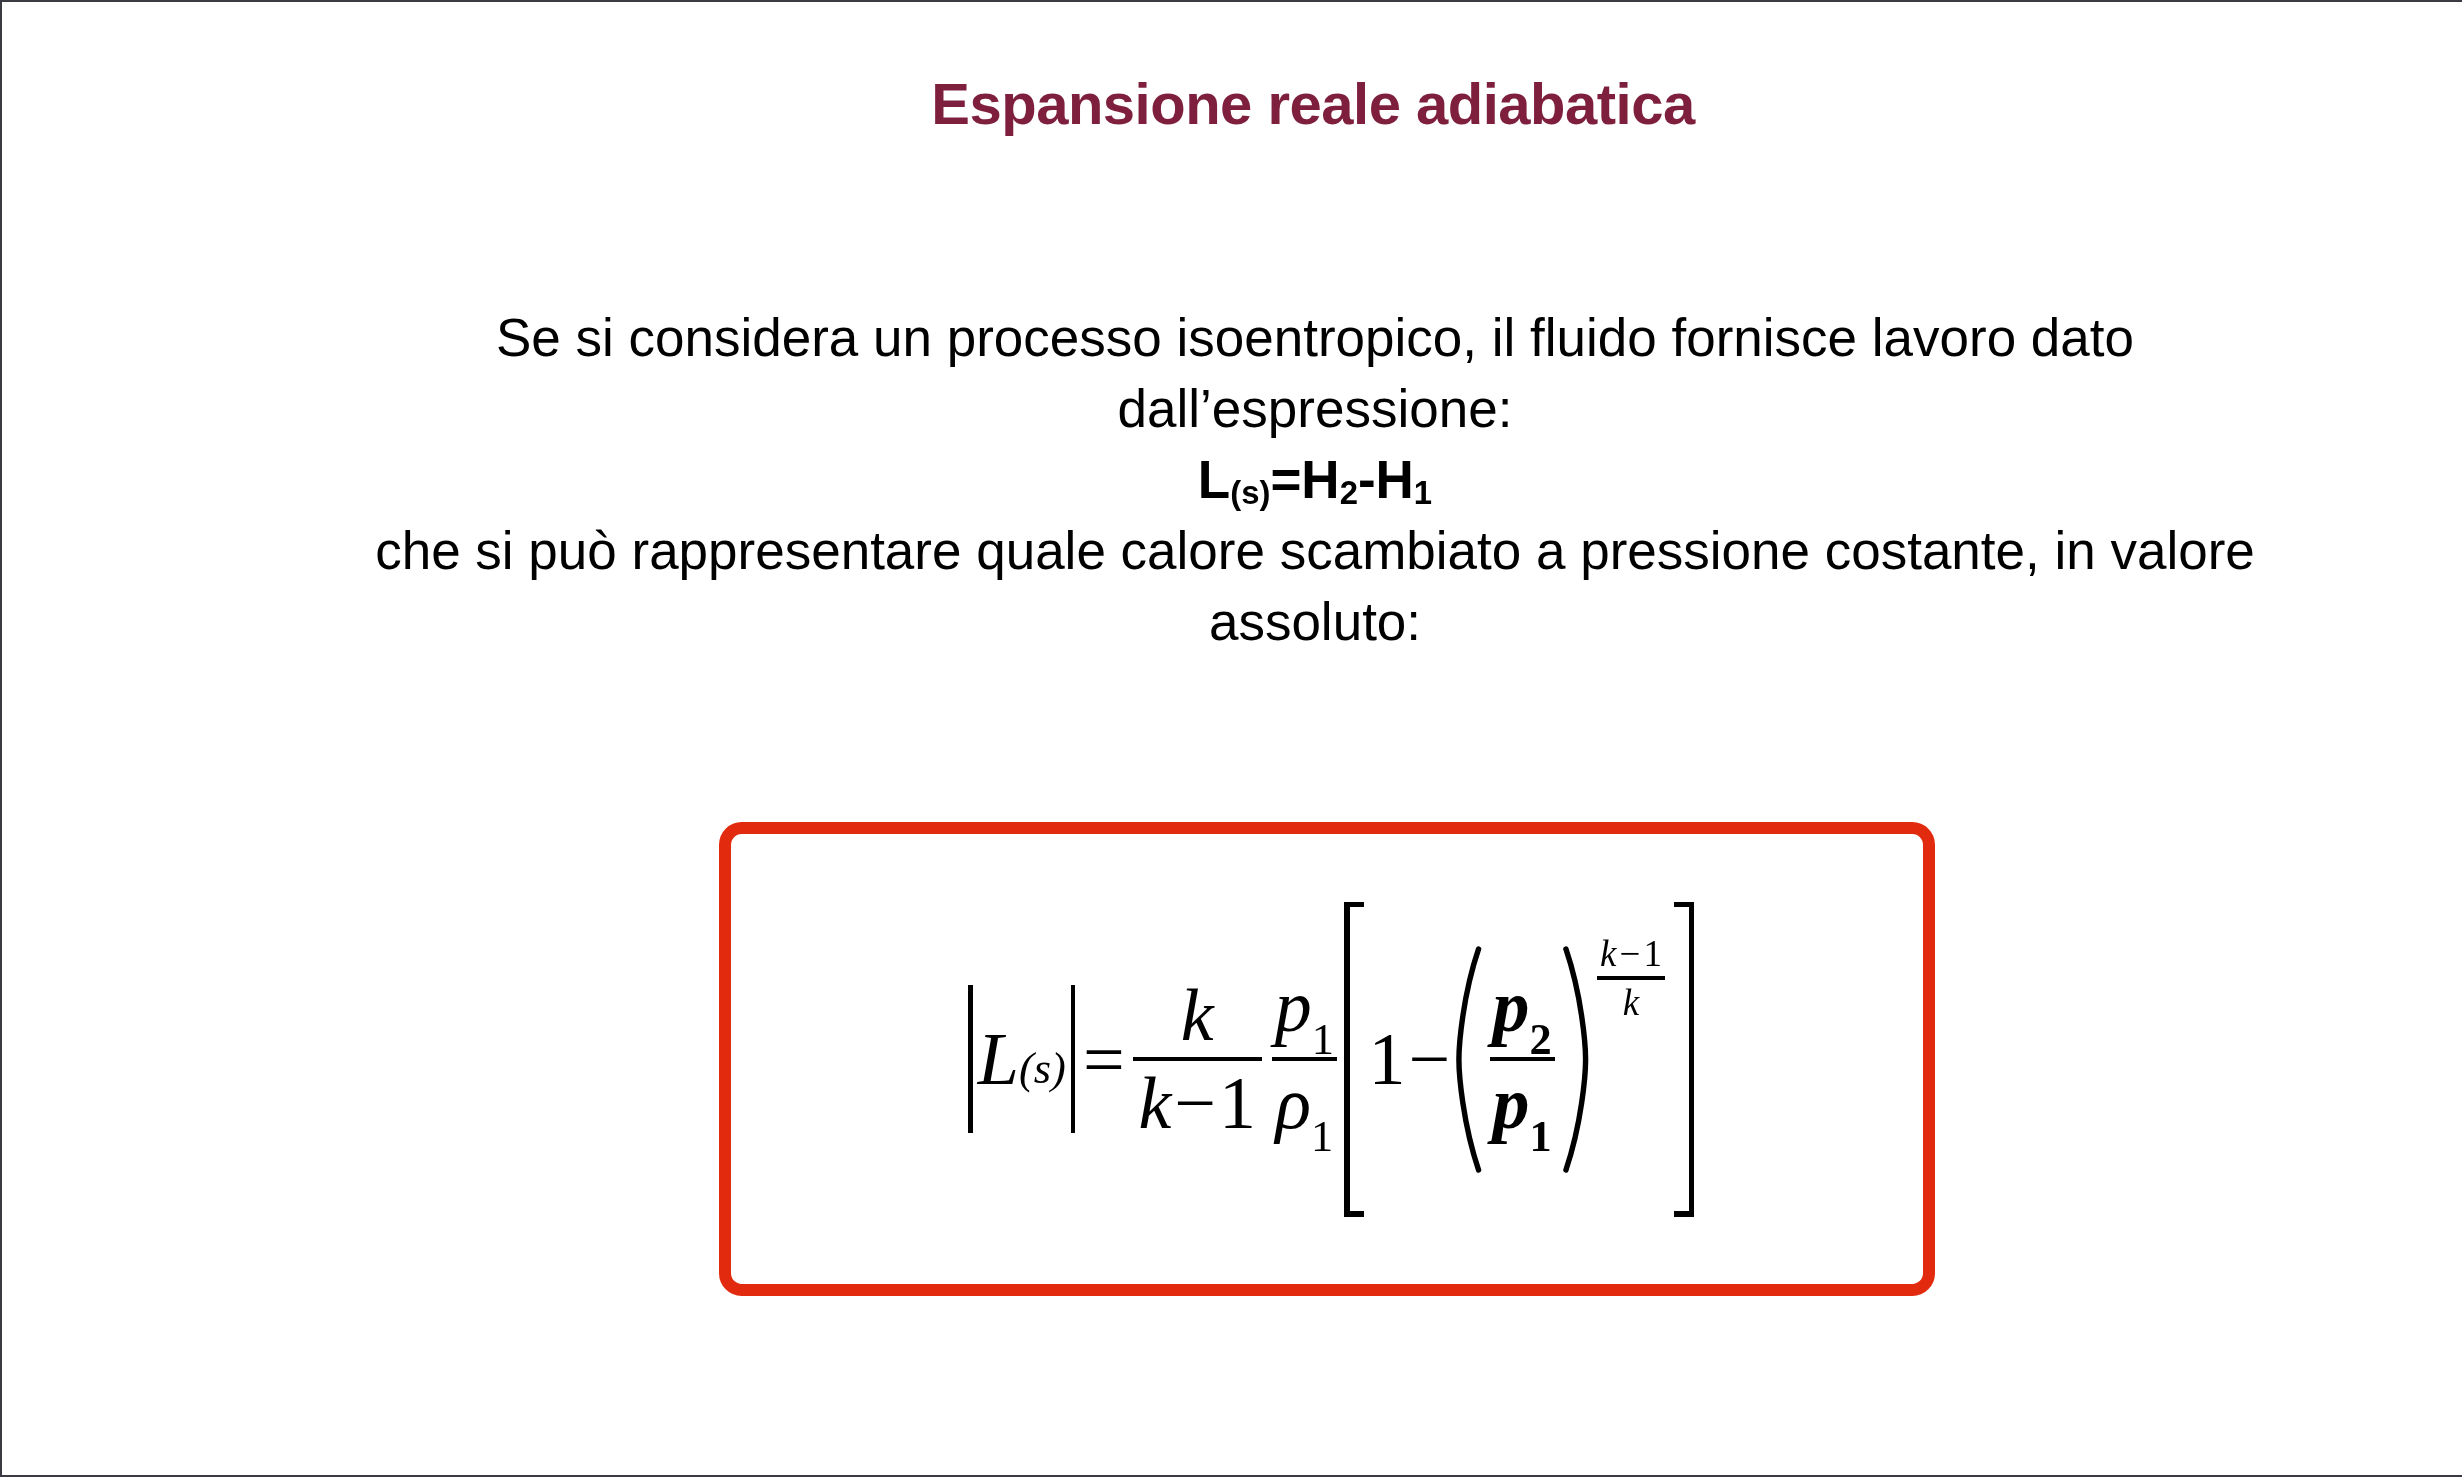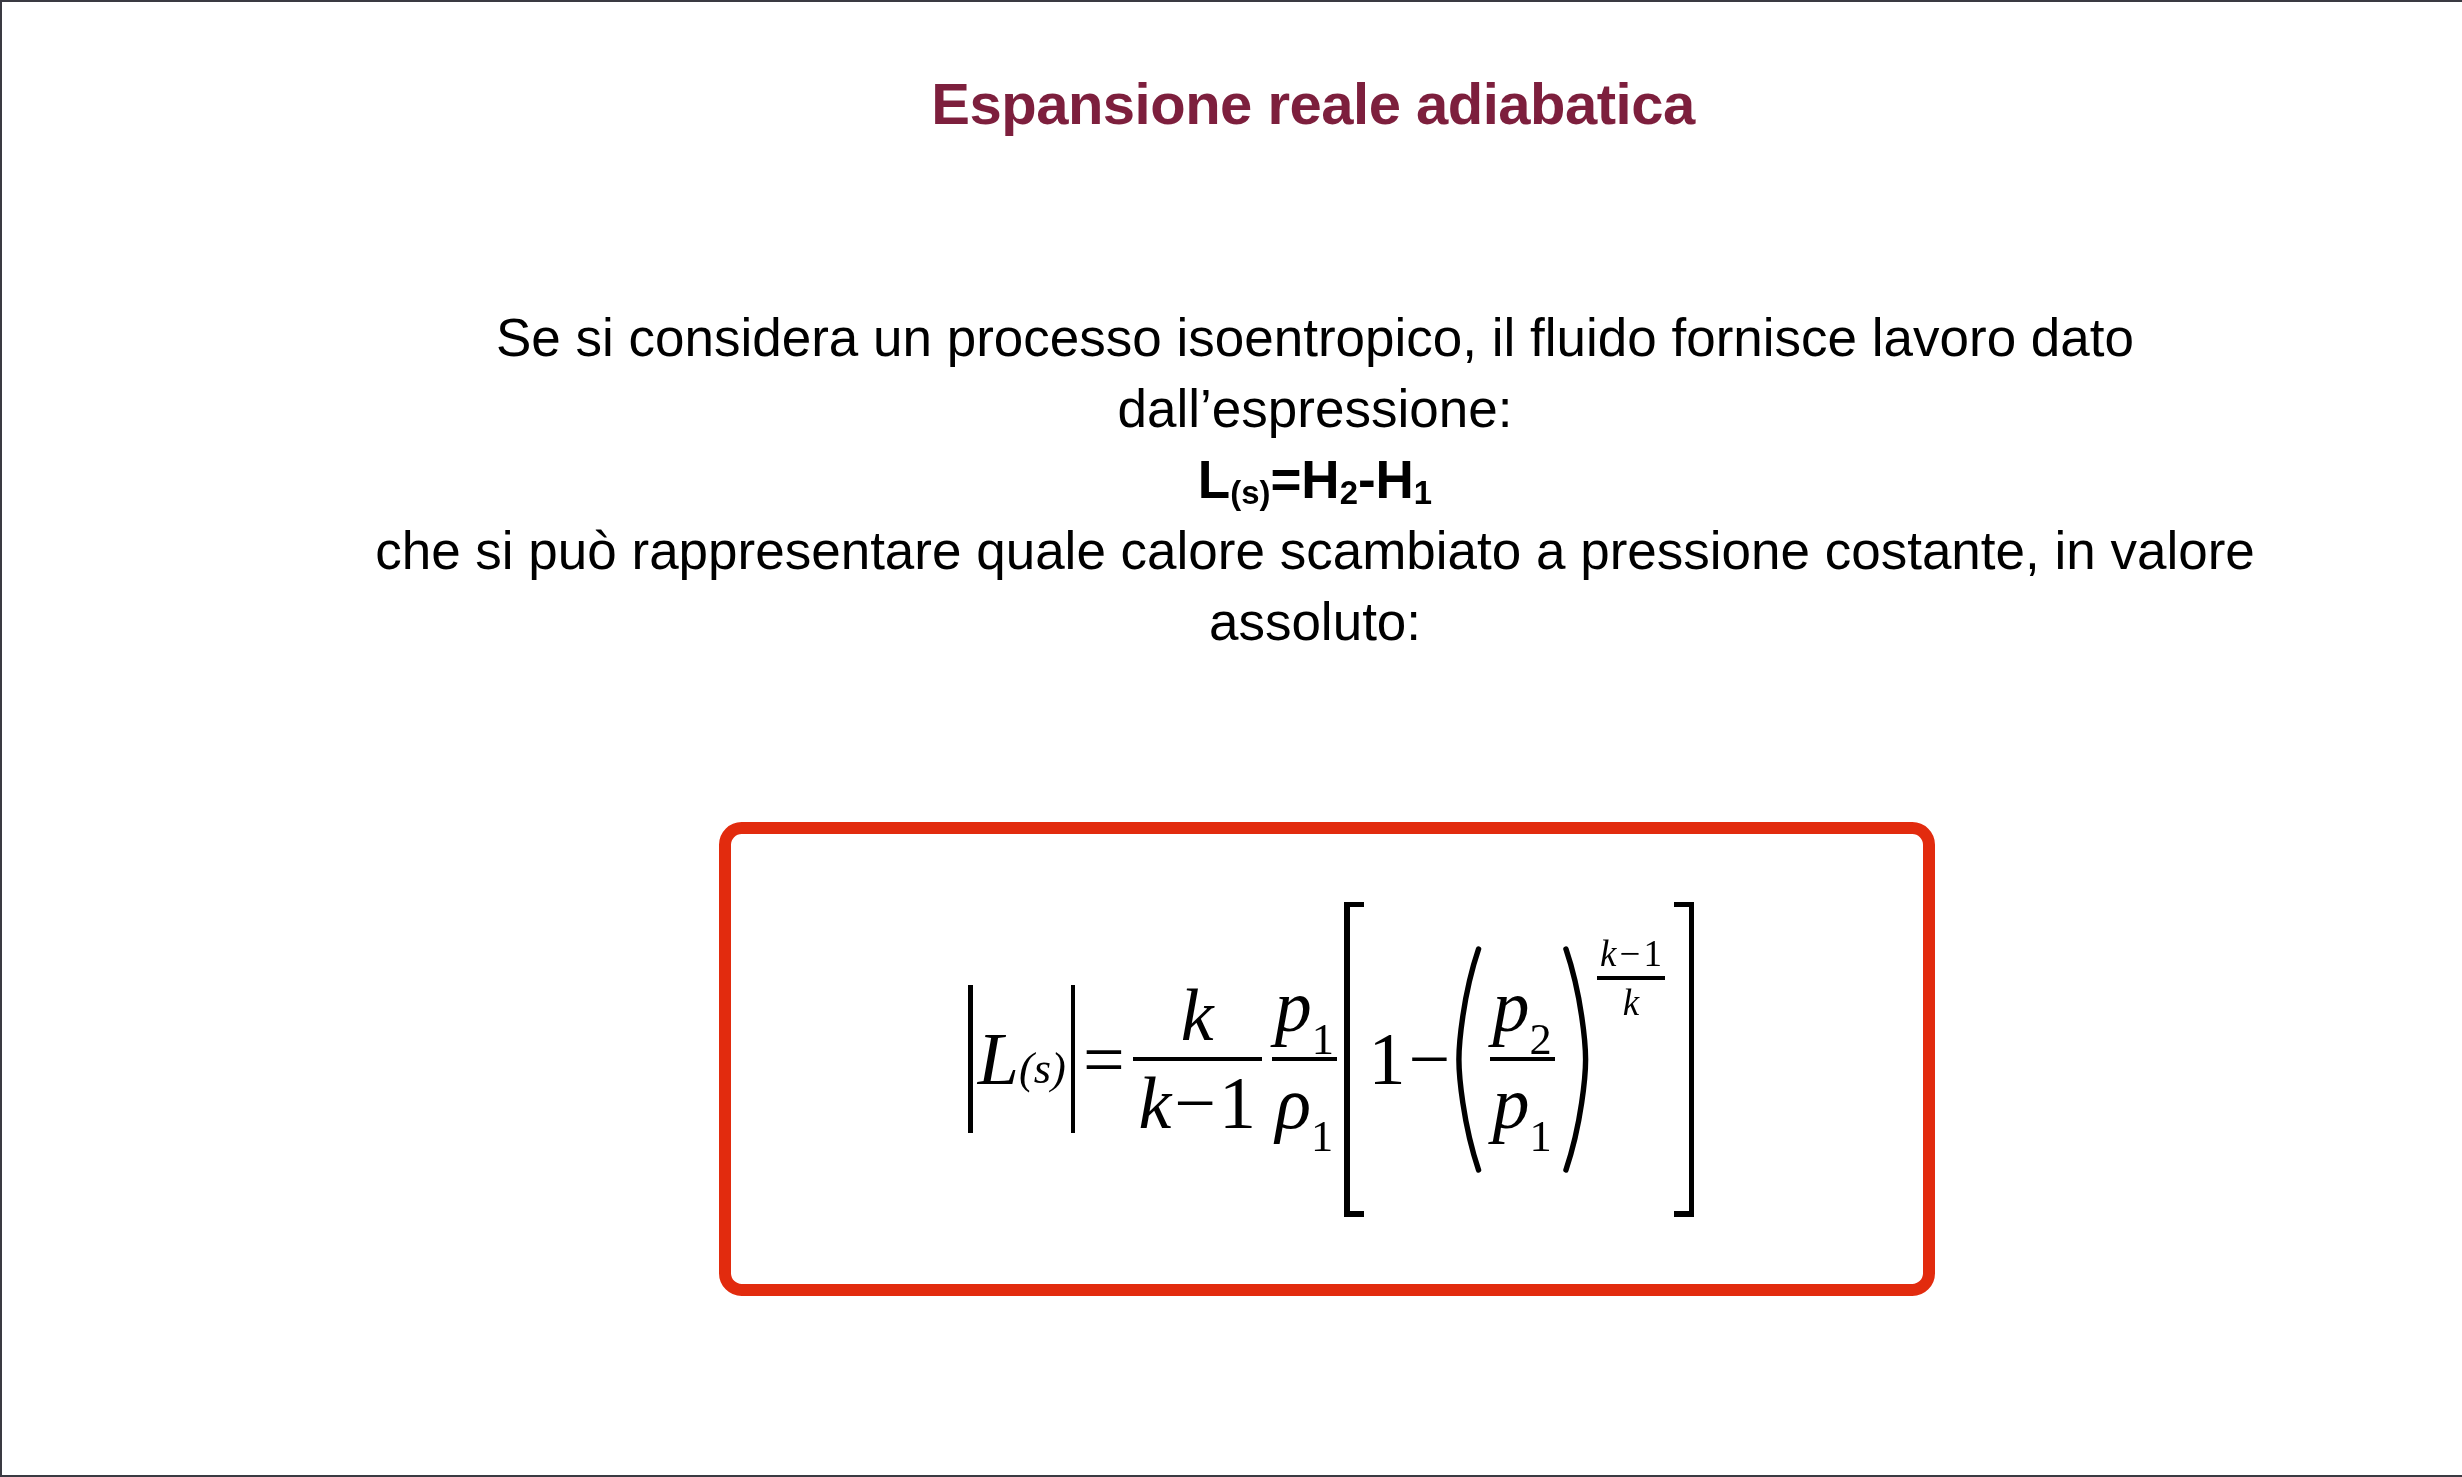--- a/index.html
+++ b/index.html
@@ -252,20 +252,21 @@
   }
 
   .bracket-group {
     display: inline-flex;
     align-items: center;
   }
 
   .paren-group {
     display: inline-flex;
     align-items: center;
+    font-weight: bold;
   }
 
   .sup-wrap {
     display: inline-flex;
     align-items: flex-start;
     height: 315px;
   }
 
   .sup-wrap > .paren-group {
     align-self: center;

